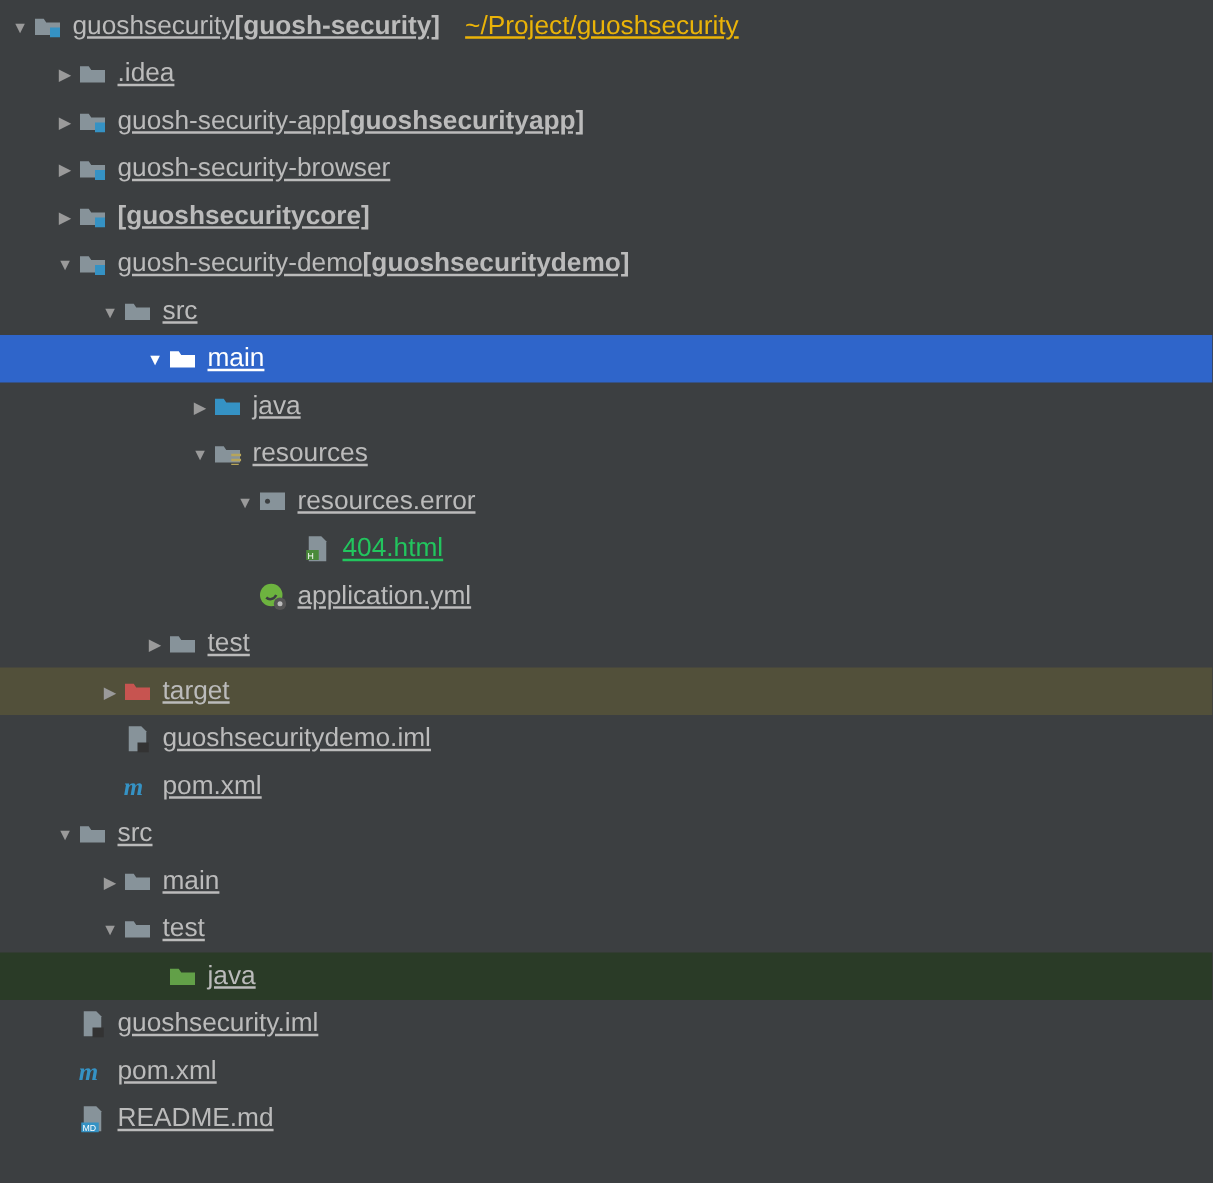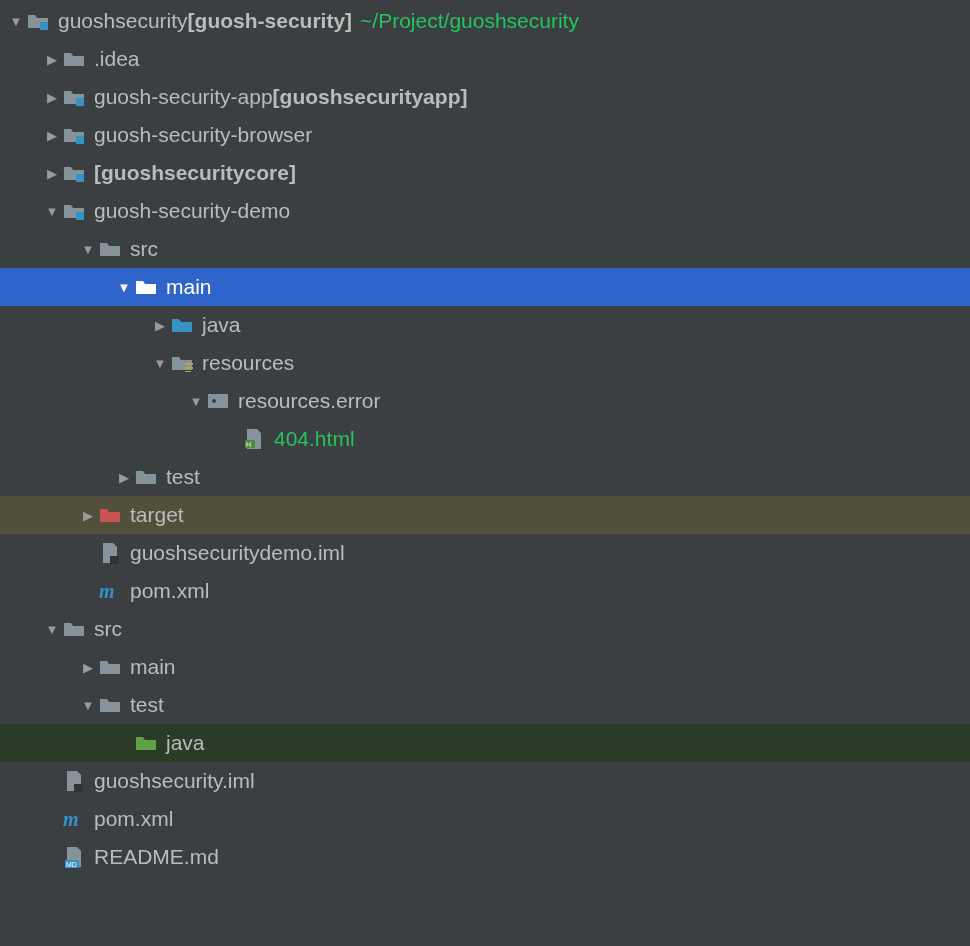--- a/index.html
+++ b/index.html
@@ -35,23 +35,23 @@
   .row.selected .arrow { color: #ffffff; }
   .icon {
     width: 24px;
     height: 24px;
     display: inline-flex;
     align-items: center;
     justify-content: center;
     margin-right: 8px;
     flex-shrink: 0;
   }
-  .label { font-weight: 400; }
+  .label { font-weight: 400; text-decoration: underline; }
   .label.bold { font-weight: 700; }
-  .label.path { color: #22c55e; margin-left: 8px; }
+  .label.path { color: #eab308; margin-left: 20px; }
   .label.green { color: #22c55e; }
   
   svg { display: block; }
 </style>
 </head>
 <body>
 
 <div class="tree" id="tree">
     <div class="row">
       <span class="indent" style="width: 6px;"></span>
@@ -113,20 +113,21 @@
     <div class="row">
       <span class="indent" style="width: 42px;"></span>
       <span class="arrow">▼</span>
       <span class="icon">
         <svg width="22" height="18">
           <path d="M1 3h7l2 3h11v10H1z" fill="#87939a"></path>
           <rect x="13" y="10" width="8" height="8" fill="#3592c4"></rect>
         </svg>
       </span>
       <span class="label">guosh-security-demo </span>
+      <span class="label bold">[guoshsecuritydemo]</span>
     </div>
     <div class="row">
       <span class="indent" style="width: 78px;"></span>
       <span class="arrow">▼</span>
       <span class="icon">
         <svg width="22" height="18">
           <path d="M1 3h7l2 3h11v10H1z" fill="#87939a"></path>
         </svg>
       </span>
       <span class="label">src</span>
@@ -181,20 +182,33 @@
       <span class="icon">
         <svg width="20" height="22">
           <path d="M3 1h10l4 4v16H3z" fill="#87939a"></path>
           <rect x="1" y="12" width="10" height="8" fill="#4a8a3a"></rect>
           <text x="2" y="19" font-size="7" fill="#fff" font-family="Arial">H</text>
         </svg>
       </span>
       <span class="label green">404.html</span>
     </div>
     <div class="row">
+      <span class="indent" style="width: 186px;"></span>
+      <span class="arrow"></span>
+      <span class="icon">
+        <svg width="22" height="22">
+          <circle cx="10" cy="10" r="9" fill="#6db33f"></circle>
+          <path d="M6 12c2 2 6 2 8-2" stroke="#3c3f41" stroke-width="2" fill="none"></path>
+          <circle cx="17" cy="17" r="5" fill="#555"></circle>
+          <circle cx="17" cy="17" r="2" fill="#bbb"></circle>
+        </svg>
+      </span>
+      <span class="label">application.yml</span>
+    </div>
+    <div class="row">
       <span class="indent" style="width: 114px;"></span>
       <span class="arrow">▶</span>
       <span class="icon">
         <svg width="22" height="18">
           <path d="M1 3h7l2 3h11v10H1z" fill="#87939a"></path>
         </svg>
       </span>
       <span class="label">test</span>
     </div>
     <div class="row excluded">

